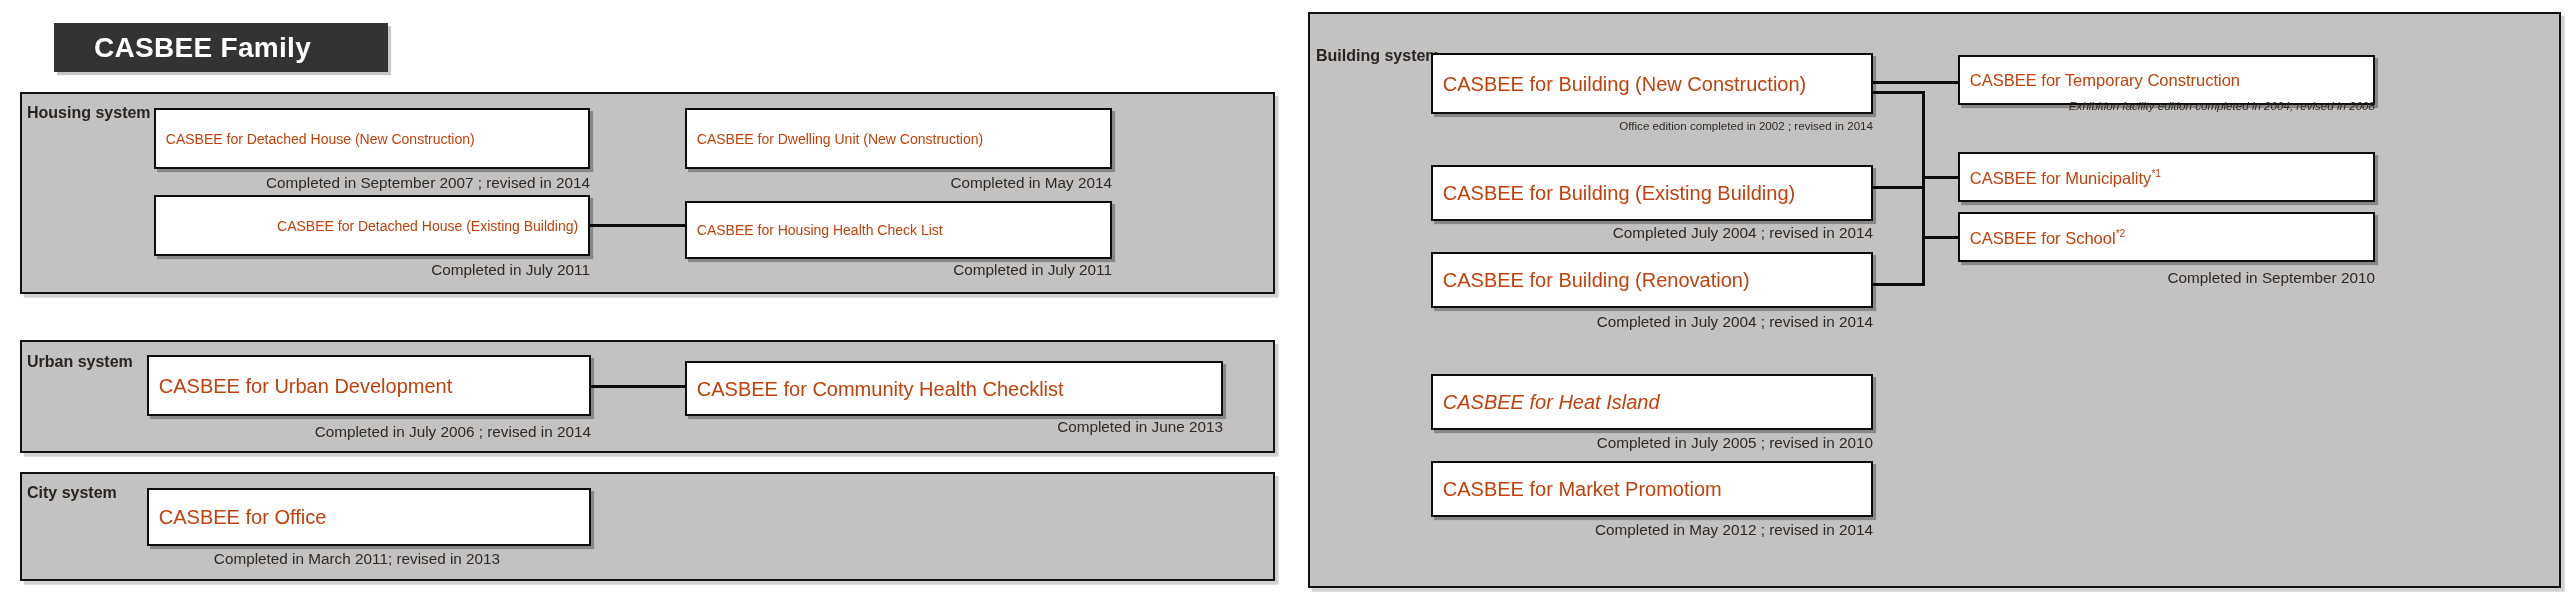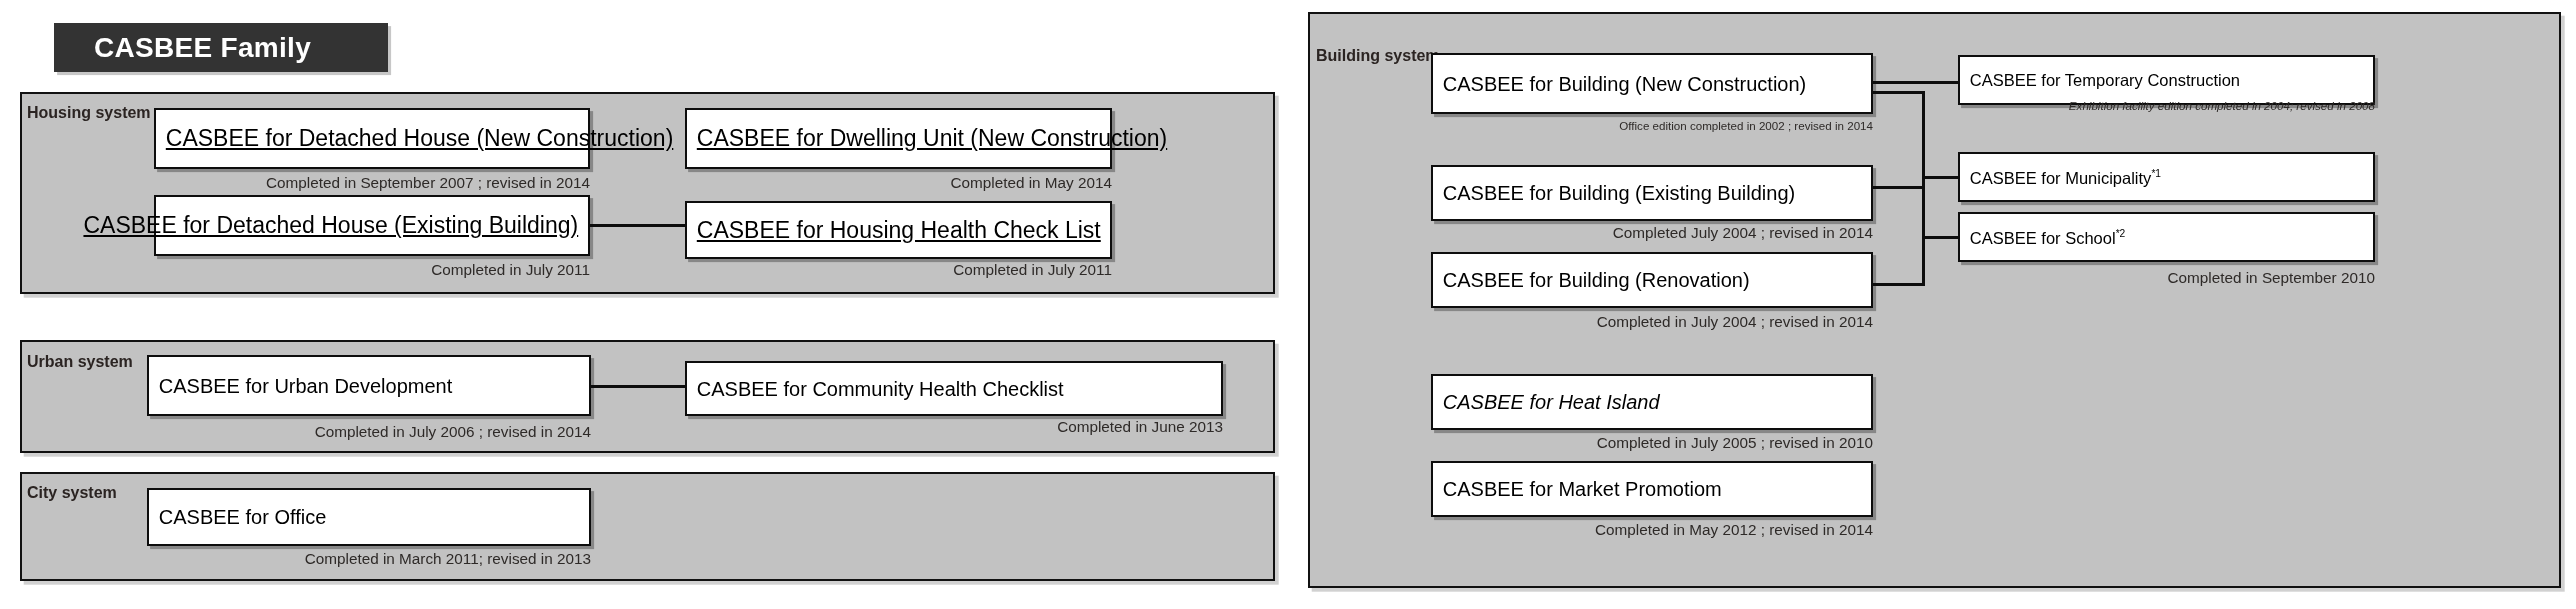--- a/index.html
+++ b/index.html
@@ -33,24 +33,24 @@
 
   
   .ubox{
     position:absolute;background:#ffffff;
     border:2.5px solid #0d0d0d;
     box-shadow:3.1px 3.1px 0 rgba(0,0,0,.30);
     box-sizing:border-box;
     display:flex;align-items:center;
   }
   .ubox .ubox-text{
-    padding:0 9.8px;white-space:nowrap;color:#000000;line-height:1;
+    padding:0 9.8px;white-space:nowrap;color:#c2410c;line-height:1;
   }
   .ubox.sz-lg  .ubox-text{font-size:20px;}
-  .ubox.sz-md  .ubox-text{font-size:23px;text-decoration:underline;}
+  .ubox.sz-md  .ubox-text{font-size:14px;}
   .ubox.sz-sm  .ubox-text{font-size:16.5px;}
   .ubox .sup{font-size:.62em;vertical-align:super;}
 
   
   .caption{
     position:absolute;color:#2e2a28;white-space:nowrap;
     text-align:right;line-height:1;
   }
   .caption.c-lg{font-size:15.3px;}
   .caption.c-sm{font-size:11.6px;}
@@ -105,21 +105,21 @@
   <span class="ubox-text">CASBEE for Community Health Checklist</span>
 </div>
 <div class="caption c-lg" style="left:685px;top:419px;width:538px;">Completed in June 2013</div>
 
 <div class="panel" style="left:19.6px;top:472px;width:1255px;height:109px;"></div>
 <div class="panel-label" style="left:27px;top:485px;">City system</div>
 
 <div class="ubox sz-lg" style="left:147px;top:488px;width:444px;height:58px;">
   <span class="ubox-text">CASBEE for Office</span>
 </div>
-<div class="caption c-lg" style="left:147px;top:551px;width:444px;">Completed in March 2011; revised in 2013</div>
+<div class="caption c-lg" style="left:135px;top:551px;width:444px;text-align:center;">Completed in March 2011; revised in 2013</div>
 
 <div class="panel" style="left:1308px;top:12.3px;width:1253px;height:576px;"></div>
 <div class="panel-label" style="left:1316px;top:48px;">Building system</div>
 
 <div class="ubox sz-lg" style="left:1431px;top:53px;width:442px;height:61px;">
   <span class="ubox-text">CASBEE for Building (New Construction)</span>
 </div>
 <div class="caption c-sm" style="left:1431px;top:120px;width:442px;">Office edition completed in 2002 ; revised in 2014</div>
 
 <div class="ubox sz-lg" style="left:1431px;top:165px;width:442px;height:56px;">

